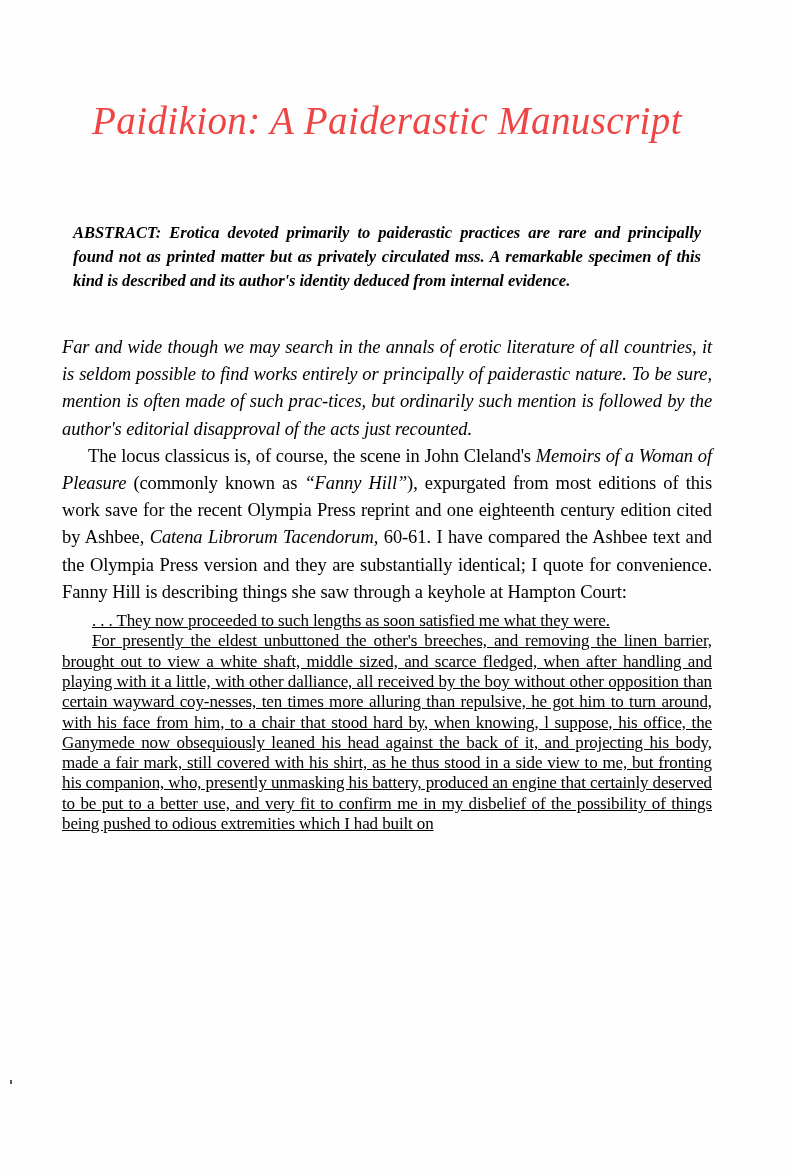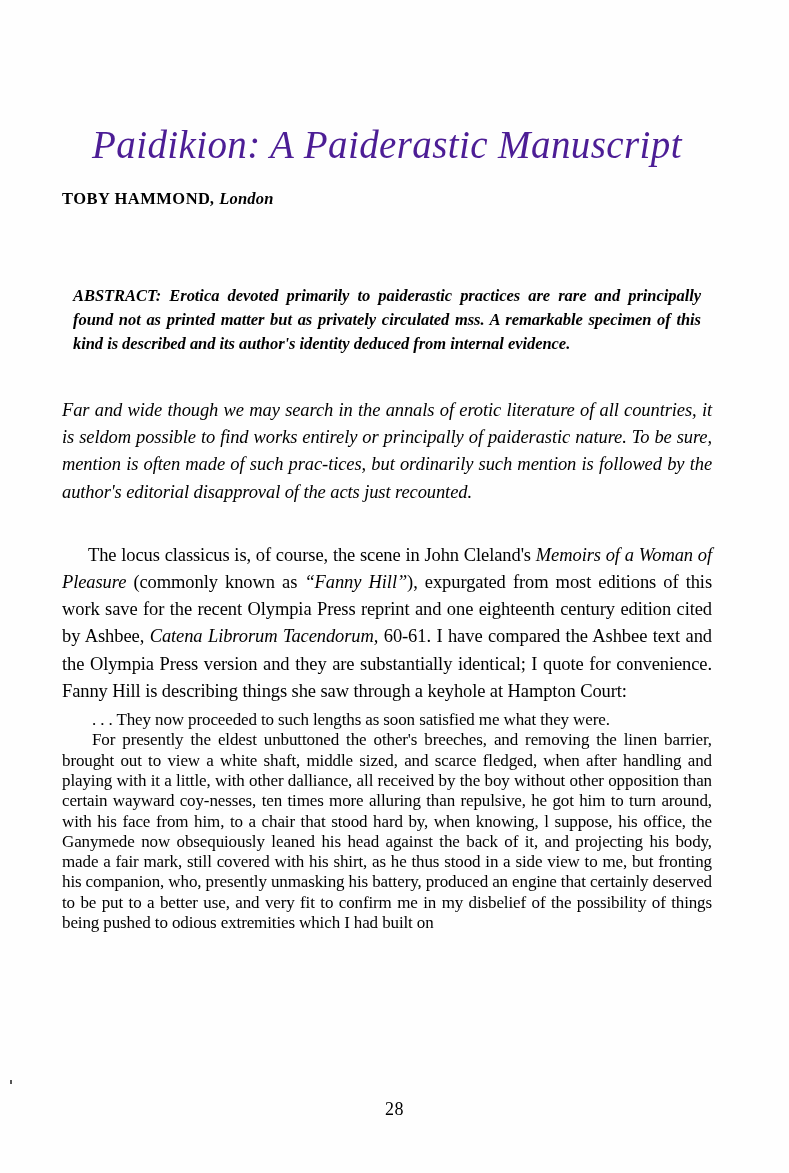--- a/index.html
+++ b/index.html
@@ -26,30 +26,30 @@
   .content {
     position: absolute;
     left: 62px;
     top: 0;
     width: 650px;
   }
 
   
   .title {
     margin: 0;
-    padding-top: 120px;
+    padding-top: 96px;
     font-family: "Liberation Serif", "DejaVu Serif", serif;
     font-style: italic;
     font-weight: 400;
     font-size: 39px;
     line-height: 50px;
     text-align: center;
     letter-spacing: 0.4px;
     white-space: nowrap;
-    color: #4c1d95;
+    color: #ef4444;
   }
 
   
   .byline {
     margin: 0;
     padding-top: 19px;
     font-size: 16.5px;
     line-height: 20px;
     letter-spacing: 0.2px;
   }
@@ -88,40 +88,40 @@
     text-justify: inter-word;
     letter-spacing: -0.1px;
     hyphens: manual;
   }
   .body-para.first {
     padding-top: 30px;
     font-style: italic;
   }
   .body-para.indent {
     text-indent: 26px;
-    margin-top: 36px;
   }
   .body-para i {
     font-style: italic;
   }
 
   
   .quote-block {
     padding-top: 5px;
   }
   .quote-para {
     margin: 0;
     font-size: 17px;
     line-height: 20.3px;
     text-align: justify;
     text-justify: inter-word;
     letter-spacing: -0.12px;
   }
   .quote-para.indent {
     text-indent: 30px;
+    text-decoration: underline;
   }
 
   
   .folio {
     position: absolute;
     left: 0;
     right: 0;
     top: 1098px;
     text-align: center;
     font-size: 18px;
@@ -142,34 +142,30 @@
 </style>
 </head>
 <body>
 
 <div class="page">
 
   <div class="content">
 
     <h1 class="title">Paidikion: A Paiderastic Manuscript</h1>
 
-    <p class="byline">
-      <span class="author">TOBY HAMMOND</span><span class="place">, London</span>
-    </p>
 
     <p class="abstract"><span class="lbl">ABSTRACT:</span><span> Erotica devoted primarily to paiderastic practices are rare and principally found not as printed matter but as privately circulated mss. A remarkable specimen of this kind is described and its author's identity deduced from internal evidence.</span></p>
 
     <p class="body-para first">Far and wide though we may search in the annals of erotic literature of all countries, it is seldom possible to find works entirely or principally of paiderastic nature. To be sure, mention is often made of such prac-tices, but ordinarily such mention is followed by the author's editorial disapproval of the acts just recounted.</p>
 
     <p class="body-para indent"><span>The locus classicus is, of course, the scene in John Cleland's </span><i>Memoirs of a Woman of Pleasure</i><span> (commonly known as </span><i>“Fanny Hill”</i><span>), expurgated from most editions of this work save for the recent Olympia Press reprint and one eighteenth century edition cited by Ashbee, </span><i>Catena Librorum Tacendorum,</i><span> 60-61. I have compared the Ashbee text and the Olympia Press version and they are substantially identical; I quote for convenience. Fanny Hill is describing things she saw through a keyhole at Hampton Court:</span></p>
 
     <div class="quote-block">
       <p class="quote-para indent">. . . They now proceeded to such lengths as soon satisfied me what they were.</p>
       <p class="quote-para indent">For presently the eldest unbuttoned the other's breeches, and removing the linen barrier, brought out to view a white shaft, middle sized, and scarce fledged, when after handling and playing with it a little, with other dalliance, all received by the boy without other opposition than certain wayward coy-nesses, ten times more alluring than repulsive, he got him to turn around, with his face from him, to a chair that stood hard by, when knowing, l suppose, his office, the Ganymede now obsequiously leaned his head against the back of it, and projecting his body, made a fair mark, still covered with his shirt, as he thus stood in a side view to me, but fronting his companion, who, presently unmasking his battery, produced an engine that certainly deserved to be put to a better use, and very fit to confirm me in my disbelief of the possibility of things being pushed to odious extremities which I had built on</p>
     </div>
 
   </div>
 
-  <div class="folio">28</div>
 
   <div class="speck"></div>
 
 </div>
 
 </body></html>

